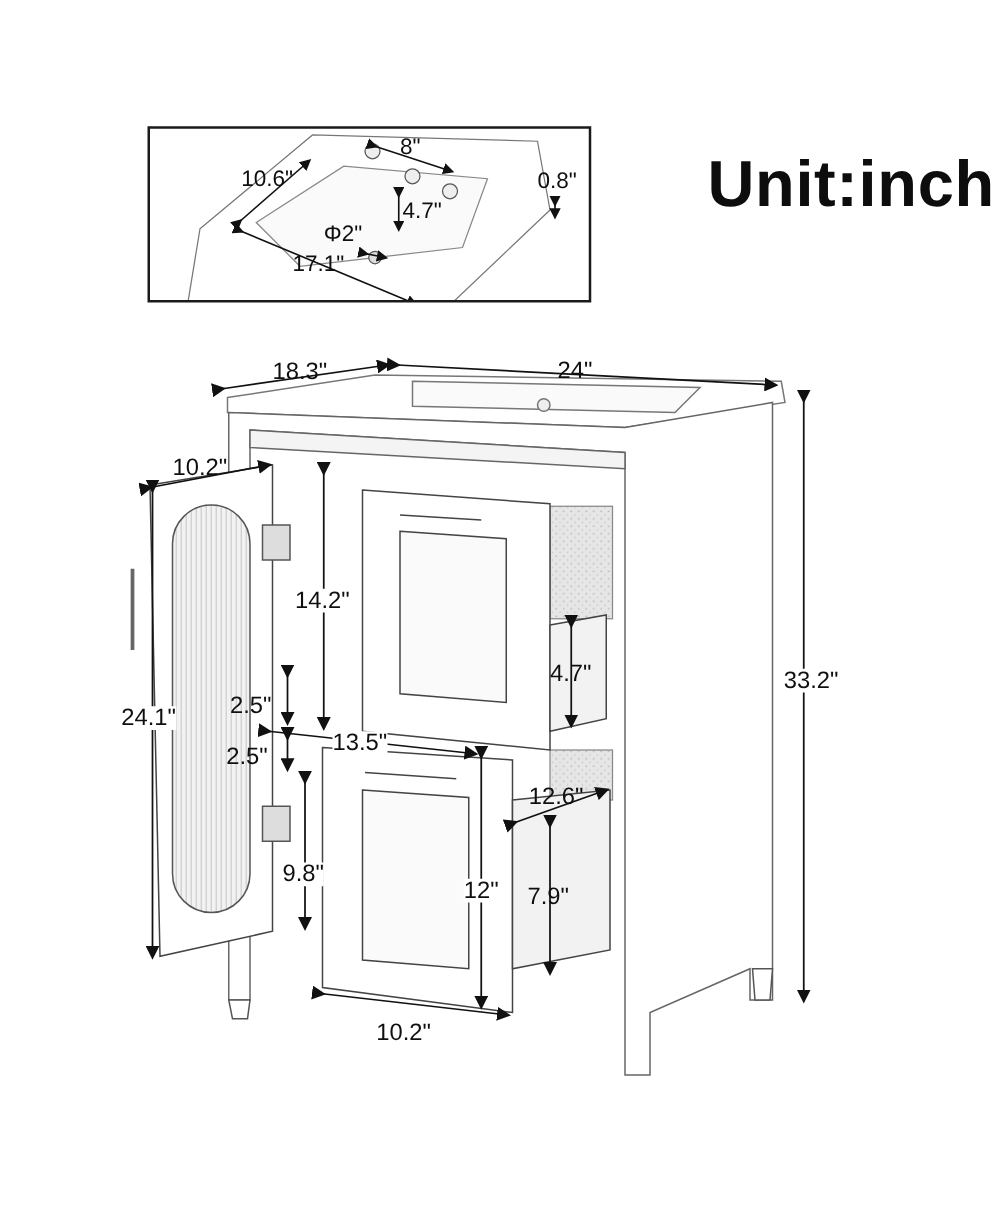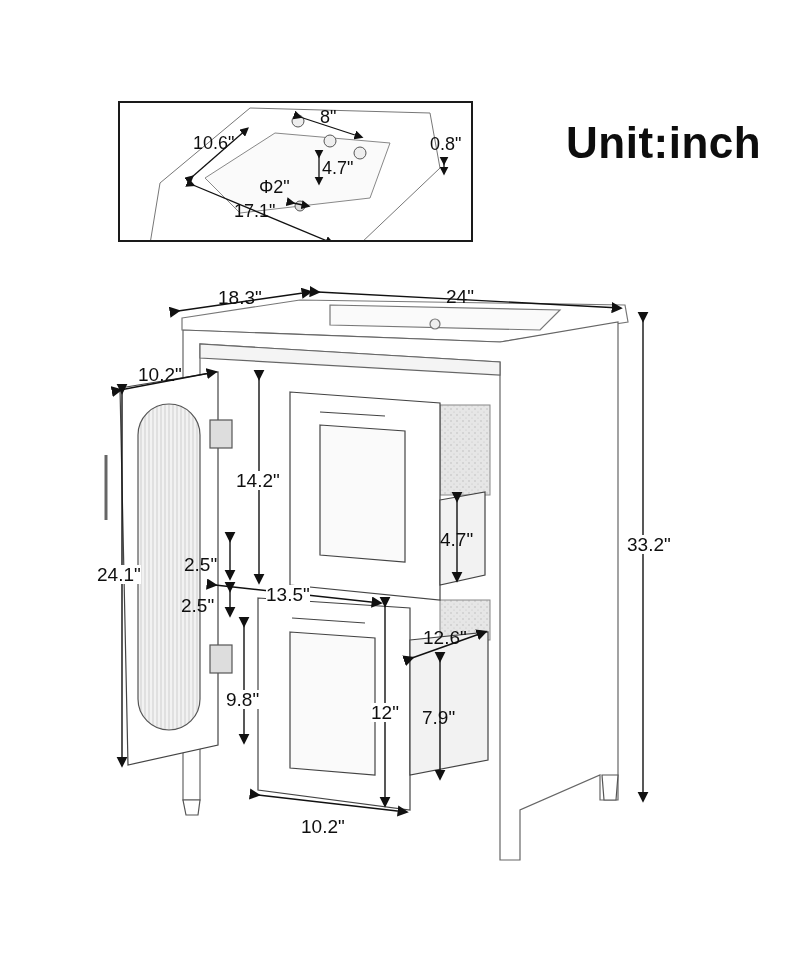--- a/index.html
+++ b/index.html
@@ -1,20 +1,20 @@
 <!DOCTYPE html>
 <html><head>
 <meta charset="utf-8">
 <style>
   html, body { margin: 0; padding: 0; background: #ffffff; }
   body { width: 800px; height: 977px; position: relative; overflow: hidden;
          font-family: "Liberation Sans", sans-serif; color: #111; }
   .inset { position: absolute; left: 118px; top: 101px; width: 355px; height: 141px;
            border: 2px solid #1a1a1a; box-sizing: border-box; overflow: hidden; background: #fff; }
-  .unit-title { position: absolute; left: 566px; top: 118px; font-size: 44px; font-weight: bold;
+  .unit-title { position: absolute; left: 566px; top: 118px; font-size: 52px; font-weight: bold;
                 letter-spacing: 0.5px; color: #0d0d0d; }
   .dim { position: absolute; font-size: 19px; color: #0f0f0f; white-space: nowrap; line-height: 1; }
   .dim-sm { font-size: 18px; }
   svg.art { position: absolute; left: 0; top: 0; }
 </style>
 </head>
 <body>
 
 <svg class="art" width="800" height="977" viewBox="0 0 800 977">
   <defs>

